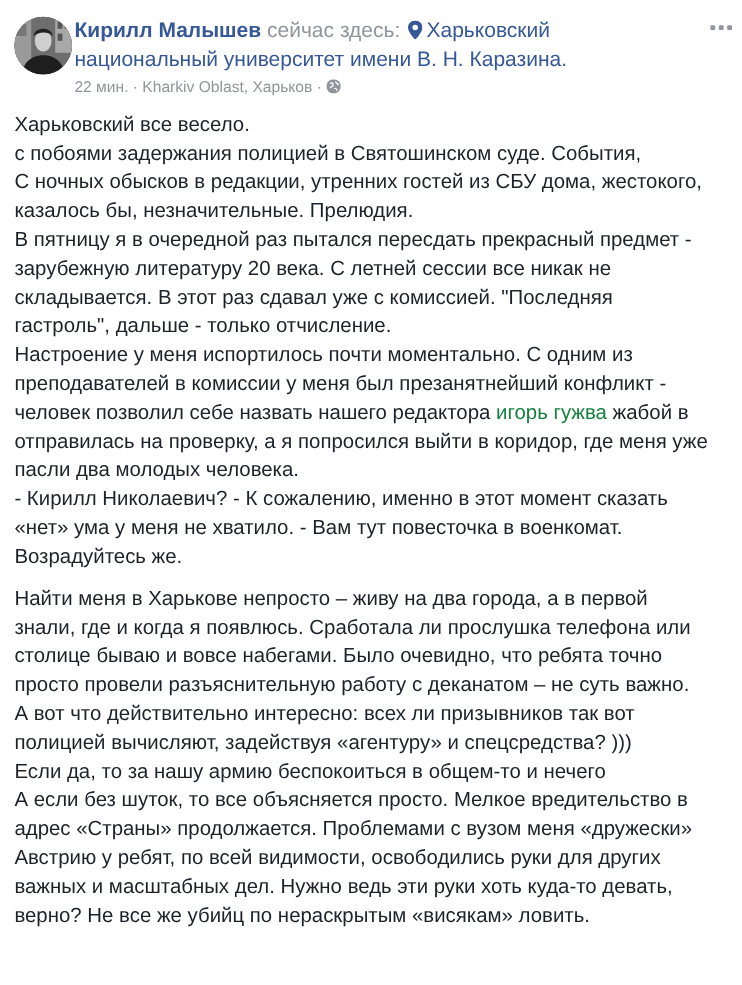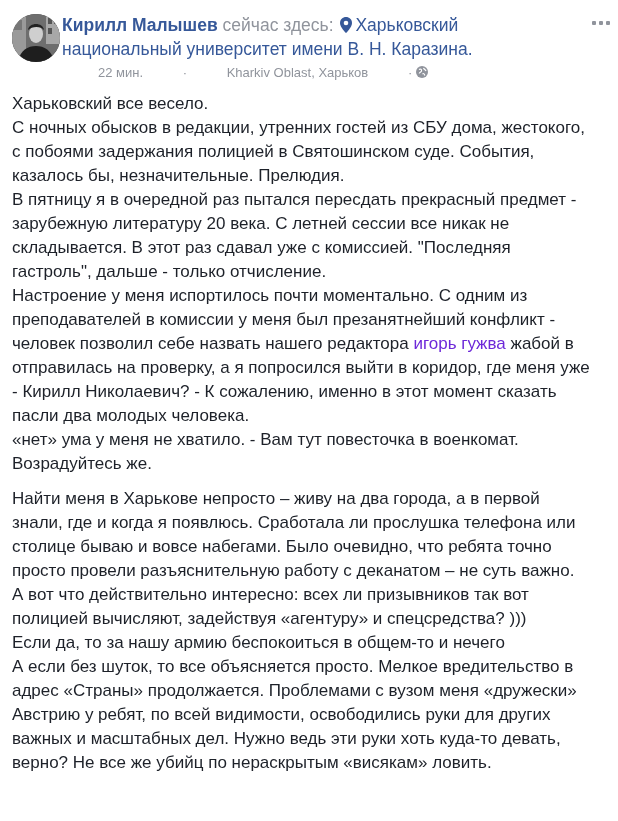--- a/index.html
+++ b/index.html
@@ -5,30 +5,30 @@
   html, body { margin: 0; padding: 0; background: #ffffff; }
   body { width: 618px; height: 821px; overflow: hidden; position: relative; font-family: "Liberation Sans", sans-serif; color: #1d2129; }
   .header { position: absolute; left: 0; top: 0; width: 500px; height: 90px; }
   .avatar { position: absolute; left: 12px; top: 14px; width: 48px; height: 48px; border-radius: 50%; overflow: hidden; background: #3a3a3a; }
   .header-text { position: absolute; left: 62px; top: 13px; width: 510px; font-size: 17.5px; line-height: 24px; color: #4b4f56; }
   .author { color: #365899; font-weight: bold; cursor: pointer; }
   .is-here { color: #90949c; }
   .place-link { color: #365899; cursor: pointer; }
   .pin-icon { display: inline-block; width: 12px; height: 16px; vertical-align: -2px; margin: 0 3px 0 2px; }
   .meta { position: absolute; left: 62px; top: 64px; font-size: 13px; line-height: 18px; color: #90949c; }
-  .meta span { cursor: default; margin-left: 36px; }
+  .meta span { cursor: default; }
   .meta .timestamp, .meta .location { cursor: pointer; }
   .globe-icon { display: inline-block; width: 12px; height: 12px; vertical-align: -1px; }
   .more-button { position: absolute; left: 592px; top: 18px; width: 20px; height: 12px; cursor: pointer; }
   .more-button i { position: absolute; top: 3px; width: 4px; height: 4px; background: #90949c; border-radius: 1px; }
   .body { position: absolute; left: 12px; top: 92px; width: 600px; font-size: 17px; line-height: 24px; color: #1d2129; }
   .para { margin: 0; }
   .para + .para { margin-top: 11px; }
   .line { display: block; white-space: nowrap; }
-  .mention { color: #6d28d9; cursor: pointer; }
+  .mention { color: #15803d; cursor: pointer; }
 </style>
 </head>
 <body>
 
 <div class="header">
   <div class="avatar">
     <svg width="48" height="48" viewBox="0 0 48 48">
       <rect width="48" height="48" fill="#6e6e6e"></rect>
       <rect x="0" y="0" width="14" height="48" fill="#9a9a9a"></rect>
       <rect x="34" y="0" width="14" height="30" fill="#a8a8a8"></rect>
@@ -59,33 +59,33 @@
   <div class="more-button">
     <i style="left:0"></i>
     <i style="left:7px"></i>
     <i style="left:14px"></i>
   </div>
 </div>
 
 <div class="body">
   <p class="para">
     <span class="line">Харьковский все весело.</span>
+    <span class="line">с побоями задержания полицией в Святошинском суде. События,</span>
     <span class="line">С ночных обысков в редакции, утренних гостей из СБУ дома, жестокого,</span>
-    <span class="line">с побоями задержания полицией в Святошинском суде. События,</span>
     <span class="line">казалось бы, незначительные. Прелюдия.</span>
     <span class="line">В пятницу я в очередной раз пытался пересдать прекрасный предмет -</span>
     <span class="line">зарубежную литературу 20 века. С летней сессии все никак не</span>
     <span class="line">складывается. В этот раз сдавал уже с комиссией. "Последняя</span>
     <span class="line">гастроль", дальше - только отчисление.</span>
     <span class="line">Настроение у меня испортилось почти моментально. С одним из</span>
     <span class="line">преподавателей в комиссии у меня был презанятнейший конфликт -</span>
     <span class="line"><span>человек позволил себе назвать нашего редактора </span><span class="mention">игорь гужва</span><span> жабой в</span></span>
     <span class="line">отправилась на проверку, а я попросился выйти в коридор, где меня уже</span>
+    <span class="line">пасли два молодых человека.</span>
     <span class="line">- Кирилл Николаевич? - К сожалению, именно в этот момент сказать</span>
-    <span class="line">пасли два молодых человека.</span>
     <span class="line">«нет» ума у меня не хватило. - Вам тут повесточка в военкомат.</span>
     <span class="line">Возрадуйтесь же.</span>
   </p>
   <p class="para">
     <span class="line">Найти меня в Харькове непросто – живу на два города, а в первой</span>
     <span class="line">знали, где и когда я появлюсь. Сработала ли прослушка телефона или</span>
     <span class="line">столице бываю и вовсе набегами. Было очевидно, что ребята точно</span>
     <span class="line">просто провели разъяснительную работу с деканатом – не суть важно.</span>
     <span class="line">А вот что действительно интересно: всех ли призывников так вот</span>
     <span class="line">полицией вычисляют, задействуя «агентуру» и спецсредства? )))</span>

